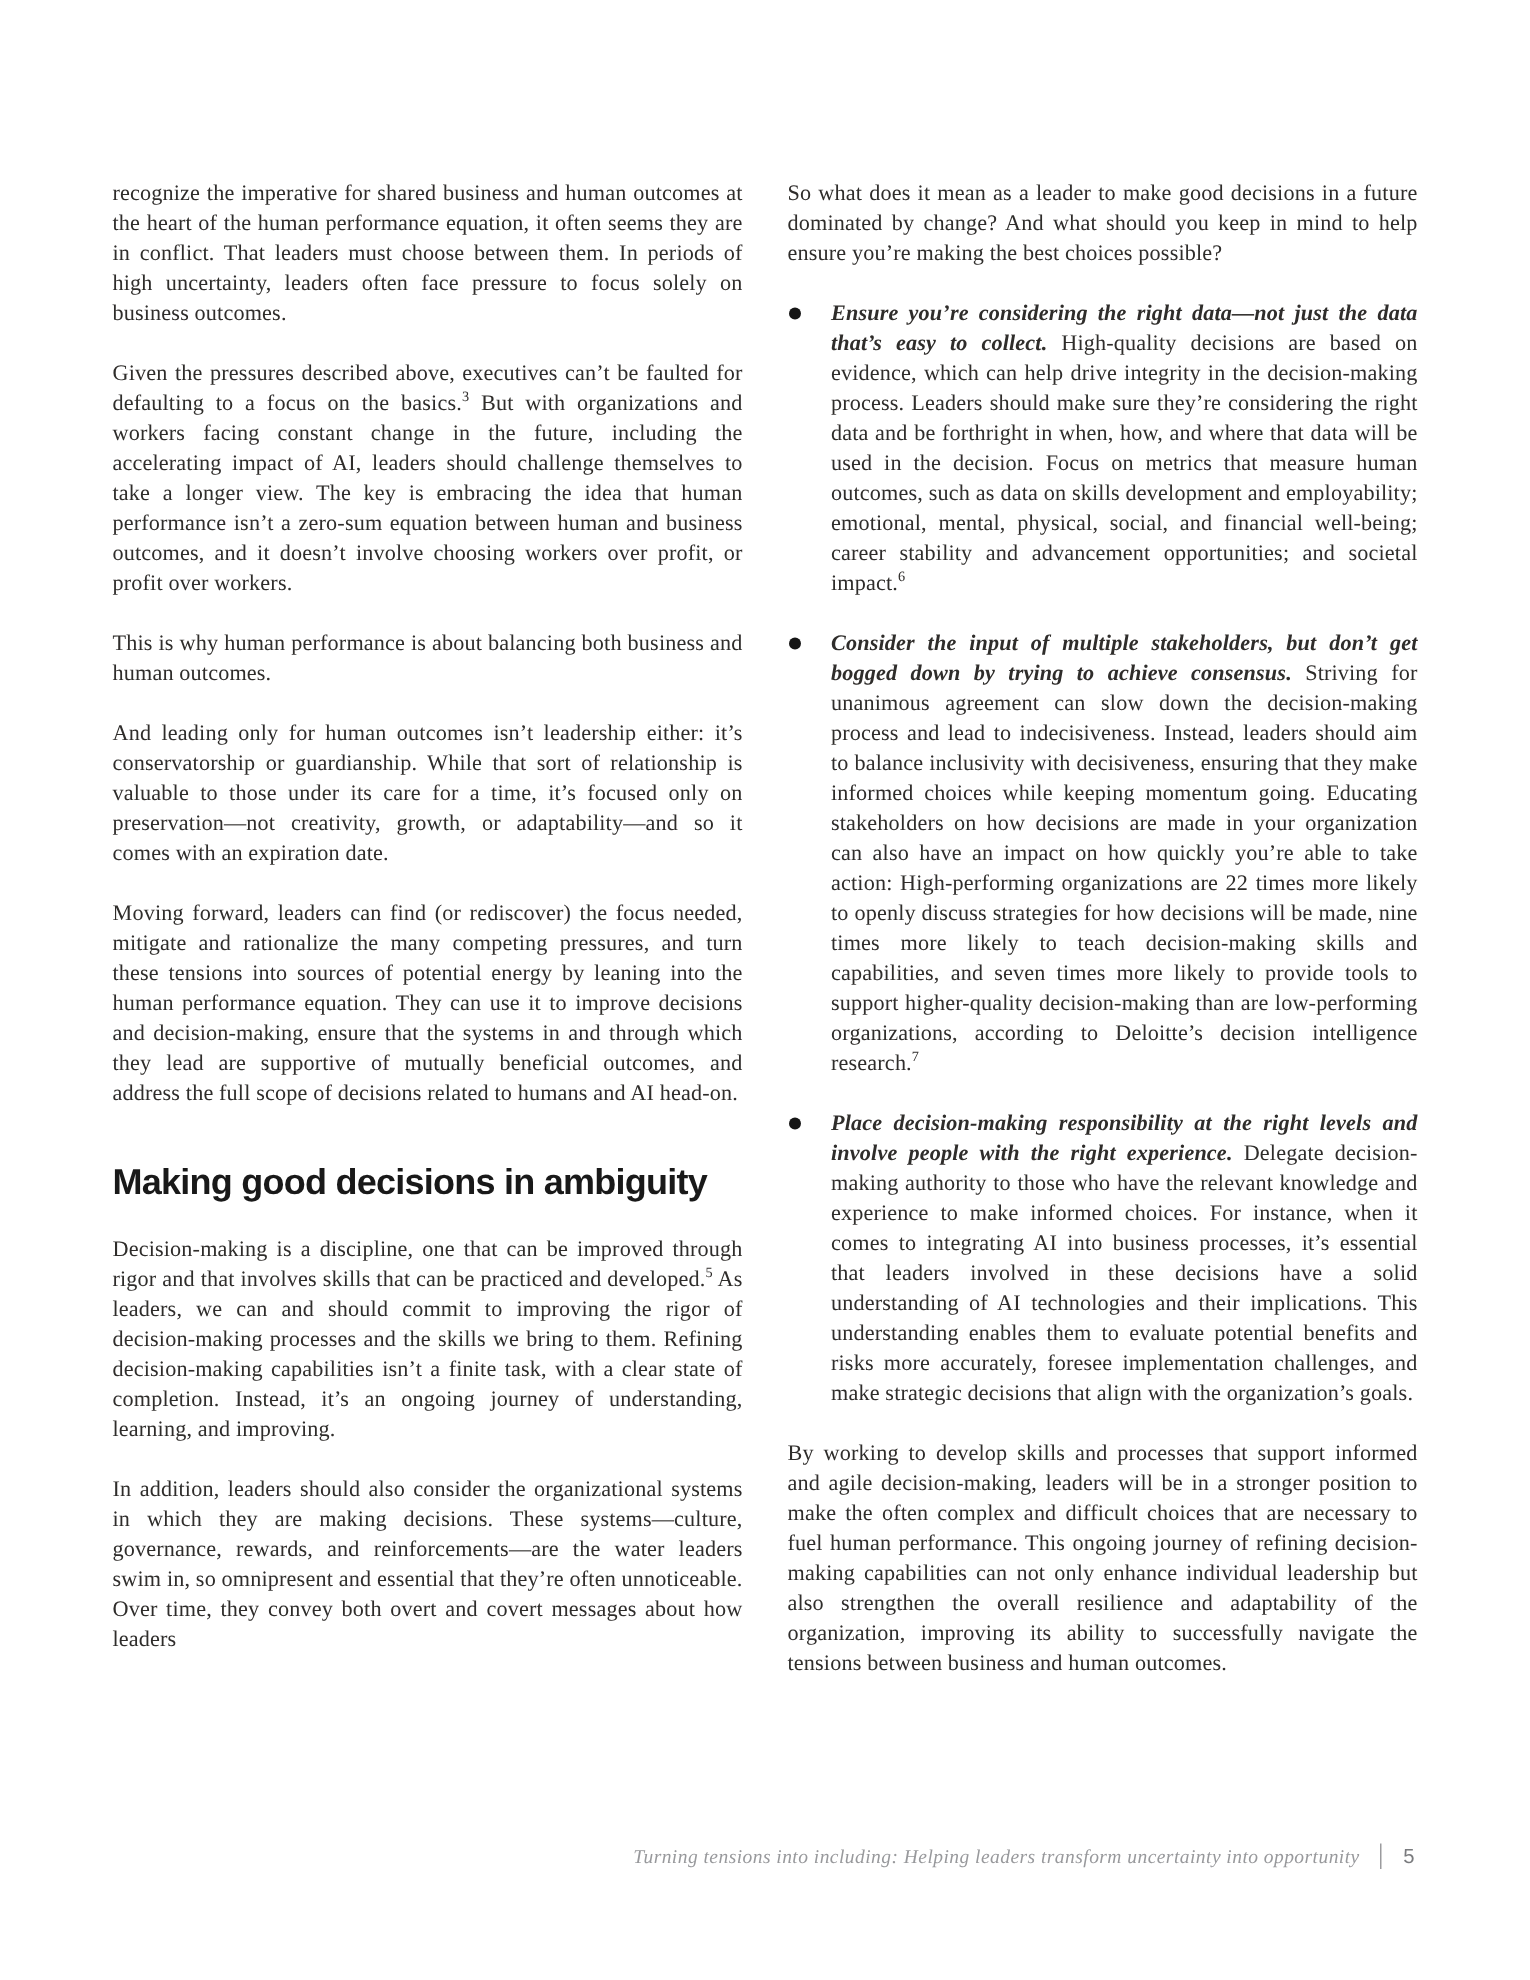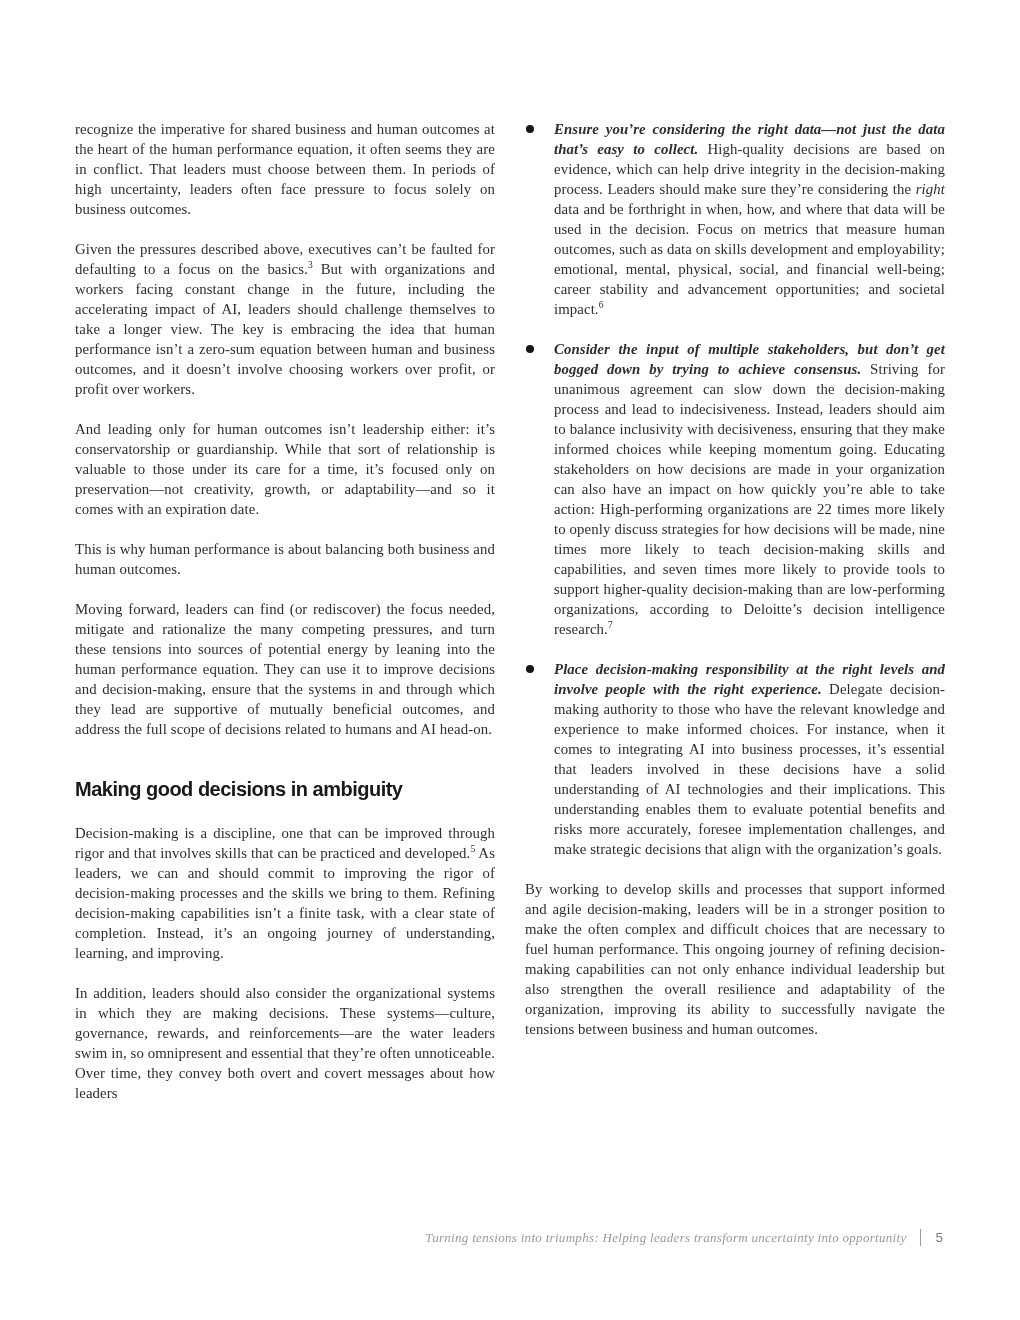--- a/index.html
+++ b/index.html
@@ -34,21 +34,21 @@
     line-height: 20px;
     text-align: justify;
     letter-spacing: 0.1px;
     hyphens: auto;
     -webkit-hyphens: auto;
   }
   h2.section-heading {
     margin: 38px 0 22px 0;
     font-family: "Liberation Sans", "DejaVu Sans", sans-serif;
     font-weight: 700;
-    font-size: 20px;
+    font-size: 24px;
     letter-spacing: -0.5px;
     color: #191919;
     line-height: 24px;
   }
   ul.bullet-list {
     list-style: none;
     margin: 0;
     padding: 0;
   }
   ul.bullet-list li {
@@ -65,21 +65,21 @@
   .bullet-dot {
     position: absolute;
     left: 1px;
     top: 6px;
     width: 8px;
     height: 8px;
     border-radius: 50%;
     background: #161616;
   }
   .seg-bold { font-weight: 700; font-style: italic; }
-  .seg-italic { font-style: italic; }
+  .seg-italic { }
   .seg-sup {
     vertical-align: super;
     font-size: 9.5px;
     line-height: 0;
   }
   .footer {
     position: absolute;
     left: 75px;
     right: 77px;
     top: 1229px;
@@ -107,46 +107,47 @@
 </style>
 </head>
 <body>
 
 <div class="page">
   <div class="content">
 
     <div class="col">
       <p>recognize the imperative for shared business and human outcomes at the heart of the human performance equation, it often seems they are in conflict. That leaders must choose between them. In periods of high uncertainty, leaders often face pressure to focus solely on business outcomes.</p>
       <p><span>Given the pressures described above, executives can’t be faulted for defaulting to a focus on the basics.</span><span class="seg-sup">3</span><span> But with organizations and workers facing constant change in the future, including the accelerating impact of AI, leaders should challenge themselves to take a longer view. The key is embracing the idea that human performance isn’t a zero-sum equation between human and business outcomes, and it doesn’t involve choosing workers over profit, or profit over workers.</span></p>
+      <p>This is why human performance is about balancing both business and human outcomes.</p>
       <p>And leading only for human outcomes isn’t leadership either: it’s conservatorship or guardianship. While that sort of relationship is valuable to those under its care for a time, it’s focused only on preservation—not creativity, growth, or adaptability—and so it comes with an expiration date.</p>
-      <p>This is why human performance is about balancing both business and human outcomes.</p>
       <p>Moving forward, leaders can find (or rediscover) the focus needed, mitigate and rationalize the many competing pressures, and turn these tensions into sources of potential energy by leaning into the human performance equation. They can use it to improve decisions and decision-making, ensure that the systems in and through which they lead are supportive of mutually beneficial outcomes, and address the full scope of decisions related to humans and AI head-on.</p>
       <h2 class="section-heading">Making good decisions in ambiguity</h2>
       <p><span>Decision-making is a discipline, one that can be improved through rigor and that involves skills that can be practiced and developed.</span><span class="seg-sup">5</span><span> As leaders, we can and should commit to improving the rigor of decision-making processes and the skills we bring to them. Refining decision-making capabilities isn’t a finite task, with a clear state of completion. Instead, it’s an ongoing journey of understanding, learning, and improving.</span></p>
       <p>In addition, leaders should also consider the organizational systems in which they are making decisions. These systems—culture, governance, rewards, and reinforcements—are the water leaders swim in, so omnipresent and essential that they’re often unnoticeable. Over time, they convey both overt and covert messages about how leaders</p>
     </div>
 
     <div class="col">
+      <p>So what does it mean as a leader to make good decisions in a future dominated by change? And what should you keep in mind to help ensure you’re making the best choices possible?</p>
       <ul class="bullet-list">
         <li>
           <span class="bullet-dot"></span>
           <span><span class="seg-bold">Ensure you’re considering the right data—not just the data that’s easy to collect. </span><span>High-quality decisions are based on evidence, which can help drive integrity in the decision-making process. Leaders should make sure they’re considering the </span><span class="seg-italic">right</span><span> data and be forthright in when, how, and where that data will be used in the decision. Focus on metrics that measure human outcomes, such as data on skills development and employability; emotional, mental, physical, social, and financial well-being; career stability and advancement opportunities; and societal impact.</span><span class="seg-sup">6</span></span>
         </li>
         <li>
           <span class="bullet-dot"></span>
           <span><span class="seg-bold">Consider the input of multiple stakeholders, but don’t get bogged down by trying to achieve consensus. </span><span>Striving for unanimous agreement can slow down the decision-making process and lead to indecisiveness. Instead, leaders should aim to balance inclusivity with decisiveness, ensuring that they make informed choices while keeping momentum going. Educating stakeholders on how decisions are made in your organization can also have an impact on how quickly you’re able to take action: High-performing organizations are 22 times more likely to openly discuss strategies for how decisions will be made, nine times more likely to teach decision-making skills and capabilities, and seven times more likely to provide tools to support higher-quality decision-making than are low-performing organizations, according to Deloitte’s decision intelligence research.</span><span class="seg-sup">7</span></span>
         </li>
         <li>
           <span class="bullet-dot"></span>
           <span><span class="seg-bold">Place decision-making responsibility at the right levels and involve people with the right experience. </span><span>Delegate decision-making authority to those who have the relevant knowledge and experience to make informed choices. For instance, when it comes to integrating AI into business processes, it’s essential that leaders involved in these decisions have a solid understanding of AI technologies and their implications. This understanding enables them to evaluate potential benefits and risks more accurately, foresee implementation challenges, and make strategic decisions that align with the organization’s goals.</span></span>
         </li>
       </ul>
       <p>By working to develop skills and processes that support informed and agile decision-making, leaders will be in a stronger position to make the often complex and difficult choices that are necessary to fuel human performance. This ongoing journey of refining decision-making capabilities can not only enhance individual leadership but also strengthen the overall resilience and adaptability of the organization, improving its ability to successfully navigate the tensions between business and human outcomes.</p>
     </div>
 
   </div>
 
   <div class="footer">
-    <span class="footer-title">Turning tensions into triumphs: Helping leaders transform uncertainty into opportunity</span>
+    <span class="footer-title">Turning tensions into including: Helping leaders transform uncertainty into opportunity</span>
     <span class="footer-divider"></span>
     <span class="footer-page">5</span>
   </div>
 </div>
 
 </body></html>

